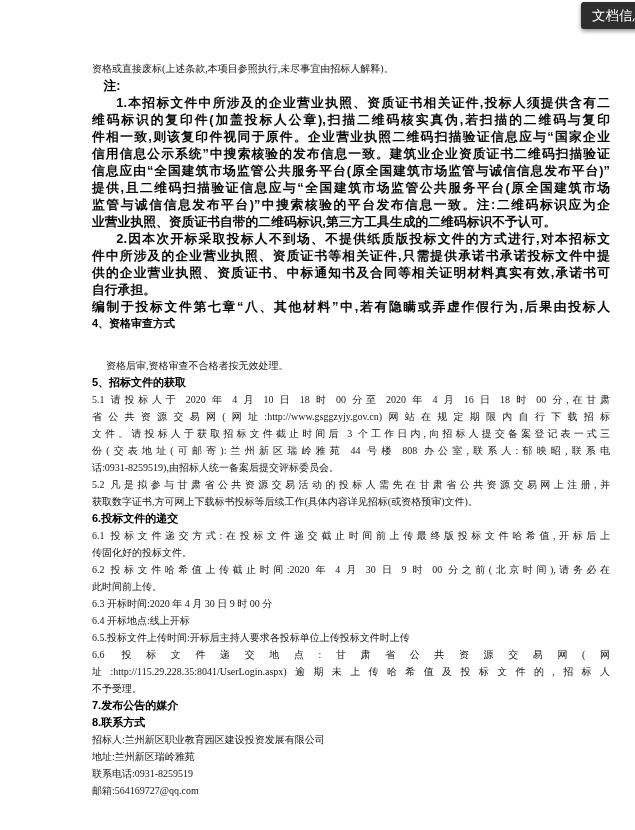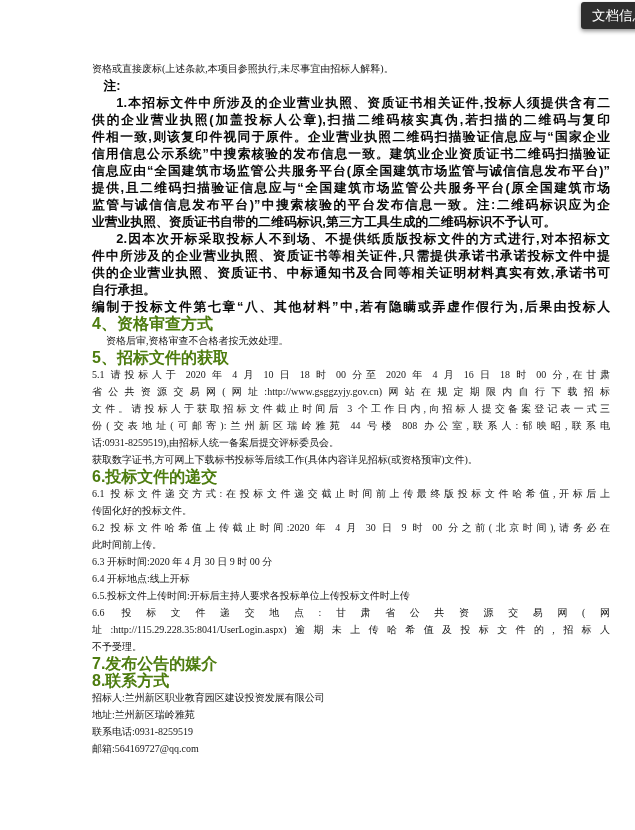--- a/index.html
+++ b/index.html
@@ -38,23 +38,23 @@
     text-justify: inter-character;
   }
   .line.bold {
     font-weight: 700;
     font-size: 12.8px;
     font-family: "Liberation Sans", sans-serif;
     color: #0a0a0a;
   }
   .line.heading {
     font-weight: 700;
-    font-size: 16px;
+    font-size: 11px;
     font-family: "Liberation Sans", sans-serif;
-    color: #4d7c0f;
+    color: #000000;
   }
   .u {
     text-underline-offset: 3px;
   }
   #corner-badge {
     position: absolute;
     top: 2px;
     left: 581px;
     width: 80px;
     height: 27px;
@@ -74,40 +74,41 @@
   }
 </style>
 </head>
 <body>
 
 <div id="page">
   <div id="doc-body">
       <div class="line normal"><span>资格或直接废标(上述条款,本项目参照执行,未尽事宜由招标人解释)。</span></div>
       <div class="line bold" style="text-indent: 0.9em;"><span>注:</span></div>
       <div class="line bold jl" style="text-indent: 1.9em;"><span>1.本招标文件中所涉及的企业营业执照、资质证书相关证件,投标人须提供含有二</span></div>
-      <div class="line bold jl"><span>供的企业营业执照(加盖投标人公章),扫描二维码核实真伪,若扫描的二维码与复印</span></div>
+      <div class="line bold jl"><span>维码标识的复印件(加盖投标人公章),扫描二维码核实真伪,若扫描的二维码与复印</span></div>
       <div class="line bold jl"><span>件相一致,则该复印件视同于原件。企业营业执照二维码扫描验证信息应与“国家企业</span></div>
       <div class="line bold jl"><span>信用信息公示系统”中搜索核验的发布信息一致。建筑业企业资质证书二维码扫描验证</span></div>
       <div class="line bold jl"><span>信息应由“全国建筑市场监管公共服务平台(原全国建筑市场监管与诚信信息发布平台)”</span></div>
       <div class="line bold jl"><span>提供,且二维码扫描验证信息应与“全国建筑市场监管公共服务平台(原全国建筑市场</span></div>
       <div class="line bold jl"><span>监管与诚信信息发布平台)”中搜索核验的平台发布信息一致。注:二维码标识应为企</span></div>
       <div class="line bold"><span>业营业执照、资质证书自带的二维码标识,第三方工具生成的二维码标识不予认可。</span></div>
       <div class="line bold jl" style="text-indent: 1.9em;"><span>2.因本次开标采取投标人不到场、不提供纸质版投标文件的方式进行,对本招标文</span></div>
       <div class="line bold jl"><span>件中所涉及的企业营业执照、资质证书等相关证件,只需提供承诺书承诺投标文件中提</span></div>
       <div class="line bold jl"><span>供的企业营业执照、资质证书、中标通知书及合同等相关证明材料真实有效,承诺书可</span></div>
       <div class="line bold"><span>自行承担。</span></div>
       <div class="line bold jl"><span>编制于投标文件第七章“八、其他材料”中,若有隐瞒或弄虚作假行为,后果由投标人</span></div>
       <div class="line heading"><span>4、资格审查方式</span></div>
-      <div class="line normal" style="text-indent: 1.4em;"><span>资格后审,资格审查不合格者按无效处理。</span></div>
+      <div class="line normal" style="text-indent: 1.4em; margin-top: 25px;"><span>资格后审,资格审查不合格者按无效处理。</span></div>
       <div class="line heading"><span>5、招标文件的获取</span></div>
       <div class="line normal jl"><span>5.1 请投标人于 </span><span class="u">2020</span><span> 年</span><span class="u"> 4 </span><span>月</span><span class="u"> 10 </span><span>日 </span><span class="u">18</span><span> 时 </span><span class="u">00</span><span> 分至 </span><span class="u">2020</span><span> 年</span><span class="u"> 4 </span><span>月</span><span class="u"> 16 </span><span>日 </span><span class="u">18</span><span> 时 </span><span class="u">00</span><span> 分,在甘肃</span></div>
       <div class="line normal jl"><span>省公共资源交易网(网址:http://www.gsggzyjy.gov.cn)网站在规定期限内自行下载招标</span></div>
       <div class="line normal jl"><span>文件。请投标人于获取招标文件截止时间后 3 个工作日内,向招标人提交备案登记表一式三</span></div>
       <div class="line normal jl"><span>份(交表地址(可邮寄):兰州新区瑞岭雅苑 44 号楼 808 办公室,联系人:郁映昭,联系电</span></div>
       <div class="line normal"><span>话:0931-8259519),由招标人统一备案后提交评标委员会。</span></div>
+      <div class="line normal jl"><span>5.2 凡是拟参与甘肃省公共资源交易活动的投标人需先在甘肃省公共资源交易网上注册,并</span></div>
       <div class="line normal"><span>获取数字证书,方可网上下载标书投标等后续工作(具体内容详见招标(或资格预审)文件)。</span></div>
       <div class="line heading"><span>6.投标文件的递交</span></div>
       <div class="line normal jl"><span>6.1 投标文件递交方式:在投标文件递交截止时间前上传最终版投标文件哈希值,开标后上</span></div>
       <div class="line normal"><span>传固化好的投标文件。</span></div>
       <div class="line normal jl"><span>6.2 投标文件哈希值上传截止时间:2020 年 4 月 30 日 9 时 00 分之前(北京时间),请务必在</span></div>
       <div class="line normal"><span>此时间前上传。</span></div>
       <div class="line normal"><span>6.3 开标时间:2020 年 4 月 30 日 9 时 00 分</span></div>
       <div class="line normal"><span>6.4 开标地点:线上开标</span></div>
       <div class="line normal"><span>6.5.投标文件上传时间:开标后主持人要求各投标单位上传投标文件时上传</span></div>
       <div class="line normal jl"><span>6.6 投标文件递交地点:甘肃省公共资源交易网(网</span></div>

